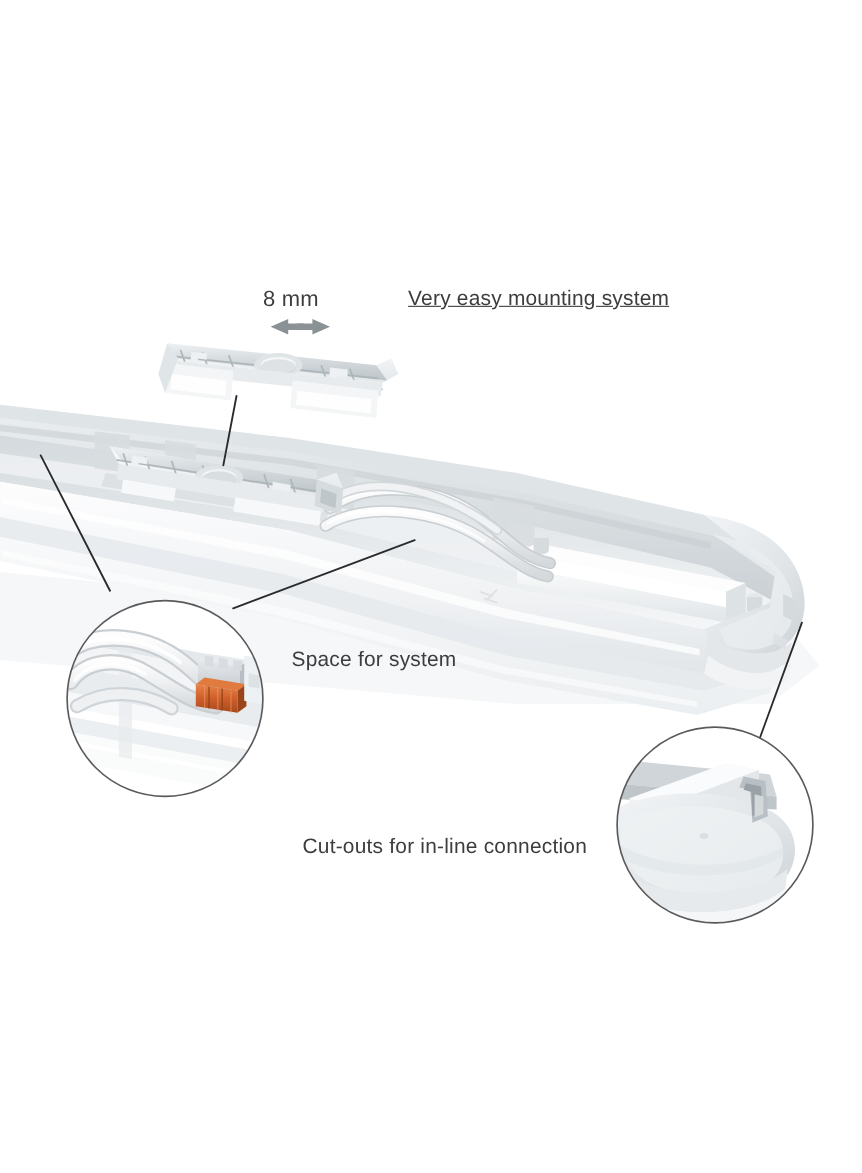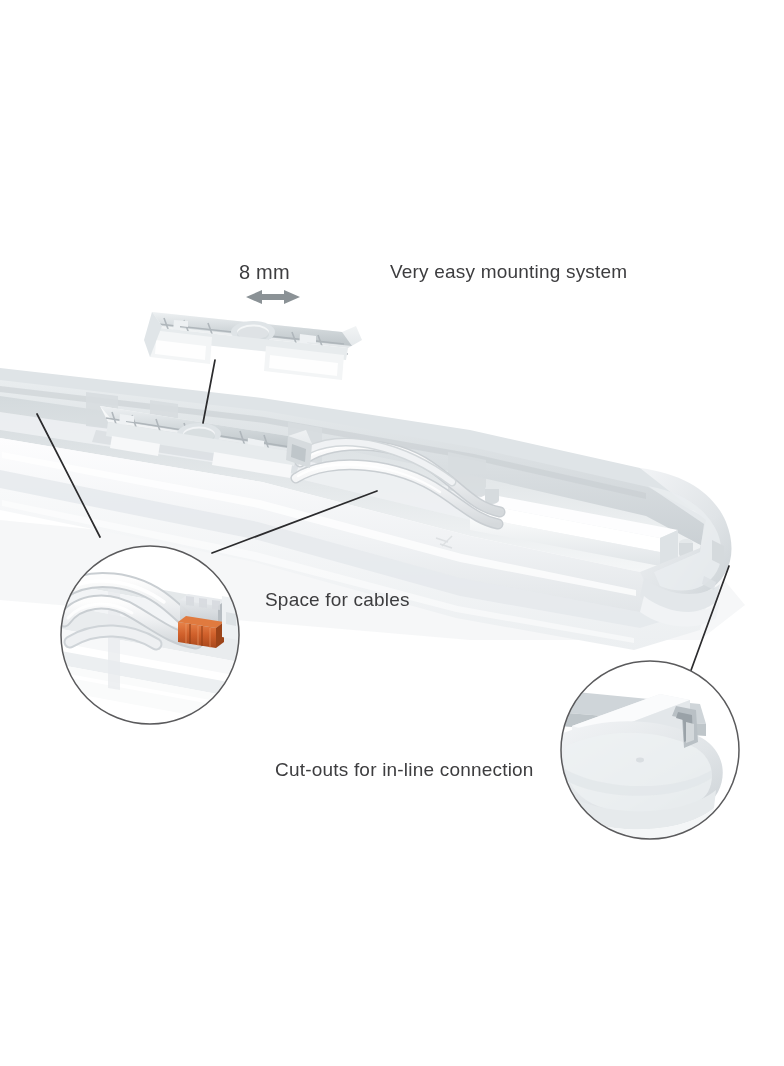--- a/index.html
+++ b/index.html
@@ -27,21 +27,21 @@
   .lbl {
     position: absolute;
     color: #3d3d3f;
     font-size: 19px;
     font-weight: 400;
     letter-spacing: 0.2px;
     white-space: nowrap;
     line-height: 1;
   }
   #lbl-dim    { left: 239px; top: 262px; font-size: 20px; }
-  #lbl-mount  { left: 390px; top: 262px; }
+  #lbl-mount  { left: 371px; top: 262px; text-decoration: underline; }
   #lbl-space  { left: 265px; top: 590px; }
   #lbl-cutout { left: 231px; top: 760px; margin-left: 44px; }
 </style>
 </head>
 <body>
 
 <div id="stage">
 
   <svg id="art" viewBox="0 0 784 1066" xmlns="http://www.w3.org/2000/svg">
     <defs>
@@ -373,17 +373,17 @@
       </g>
       <circle cx="650" cy="750" r="89" fill="none" stroke="#5a5a5c" stroke-width="1.5"></circle>
     </g>
 
   </svg>
 
   <div class="lbl" id="lbl-dim">8 mm</div>
 
   <div class="lbl" id="lbl-mount">Very easy mounting system</div>
 
-  <div class="lbl" id="lbl-space">Space for cables</div>
+  <div class="lbl" id="lbl-space">Space for system</div>
 
   <div class="lbl" id="lbl-cutout">Cut-outs for in-line connection</div>
 
 </div>
 
 </body></html>

